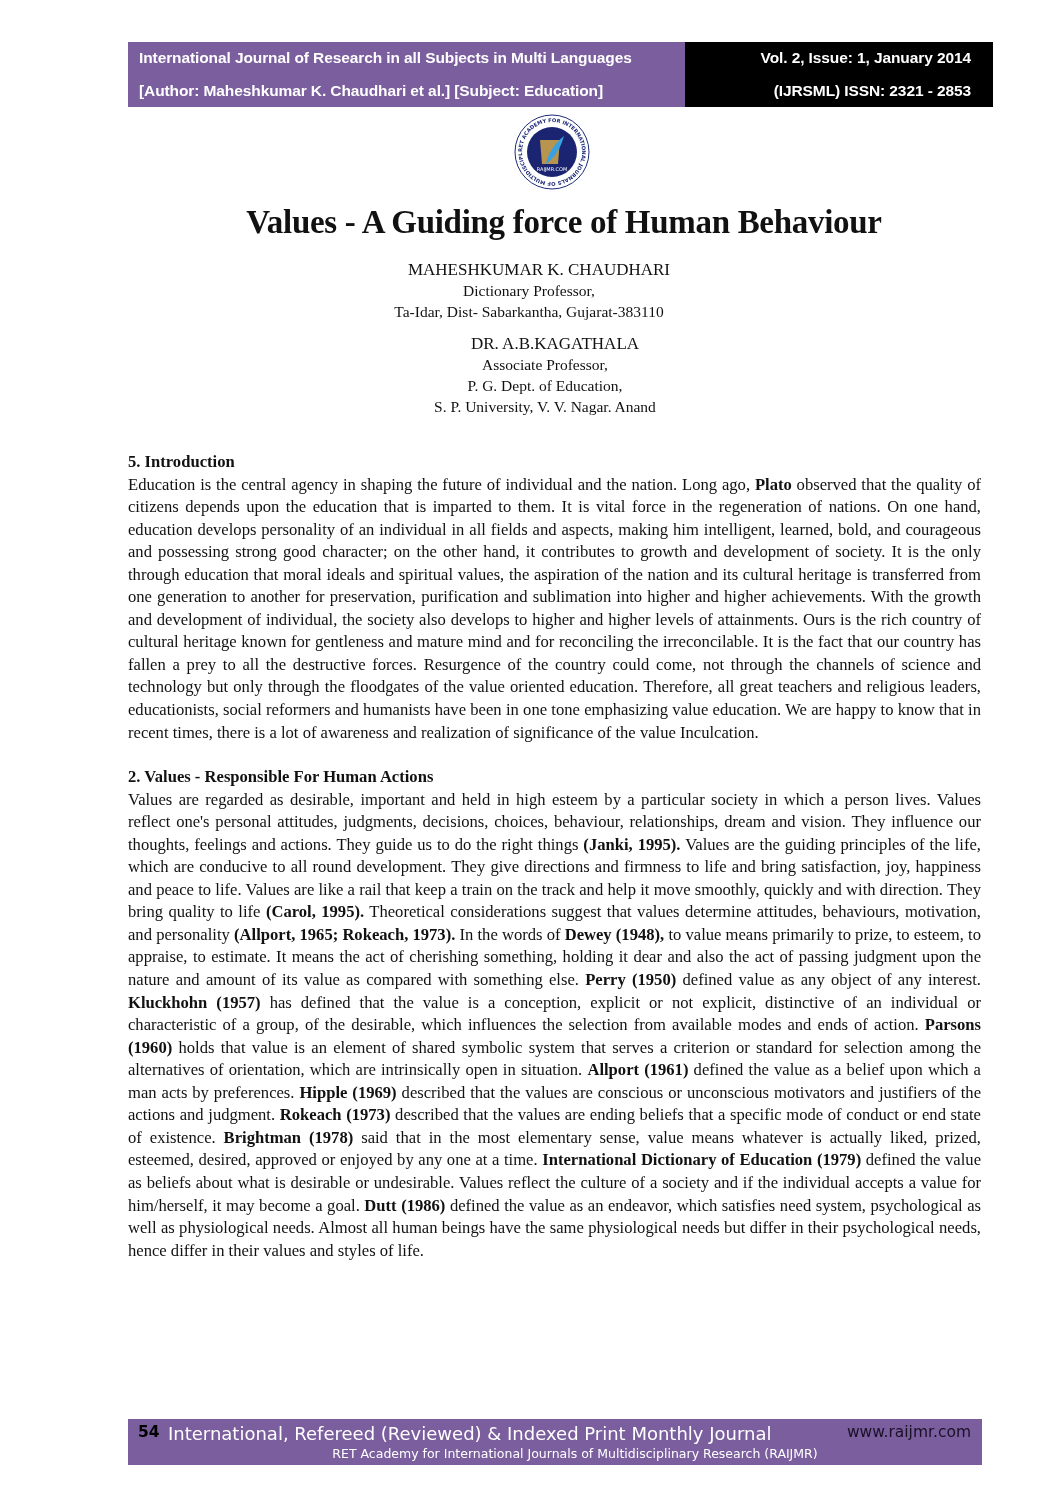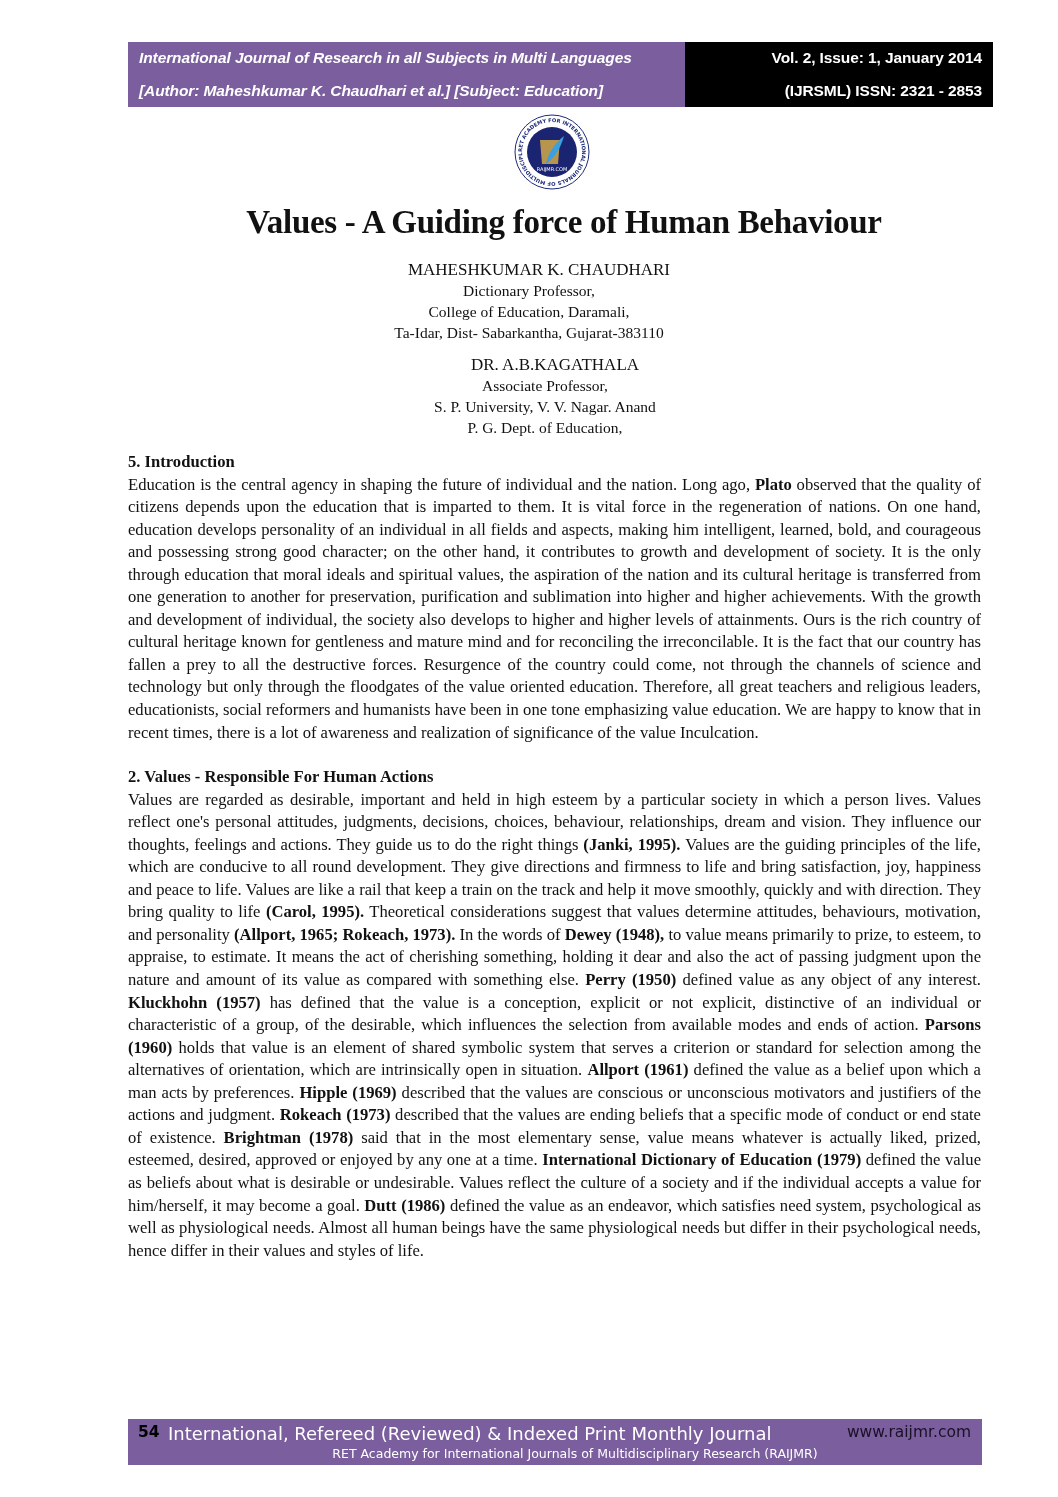--- a/index.html
+++ b/index.html
@@ -1,20 +1,20 @@
 <!DOCTYPE html>
 <html><head>
 <meta charset="utf-8">
 <style>
   html, body { margin: 0; padding: 0; background: #ffffff; }
   body { width: 1058px; height: 1497px; position: relative; overflow: hidden; font-family: "Liberation Serif", serif; color: #111; }
 
   .hdr { position: absolute; left: 128px; top: 42px; width: 865px; height: 65px; display: flex; }
-  .hdr-left { background: #7b5e9e; width: 557px; color: #fff; font-family: "Liberation Sans", sans-serif; font-weight: bold; font-size: 15.5px; padding-left: 11px; box-sizing: border-box; display: flex; flex-direction: column; justify-content: space-around; font-style: italic; }
-  .hdr-right { background: #000; flex: 1; color: #fff; font-family: "Liberation Sans", sans-serif; font-weight: bold; font-size: 15.5px; padding-right: 11px; box-sizing: border-box; display: flex; flex-direction: column; justify-content: space-around; align-items: flex-end; }
+  .hdr-left { background: #7b5e9e; width: 557px; color: #fff; font-family: "Liberation Sans", sans-serif; font-weight: bold; font-size: 15.5px; padding-left: 11px; box-sizing: border-box; display: flex; flex-direction: column; justify-content: space-around; }
+  .hdr-right { background: #000; flex: 1; color: #fff; font-family: "Liberation Sans", sans-serif; font-weight: bold; font-size: 15.5px; padding-right: 22px; box-sizing: border-box; display: flex; flex-direction: column; justify-content: space-around; align-items: flex-end; }
   .hdr span { display: block; letter-spacing: -0.1px; }
 
   .logo { position: absolute; left: 514px; top: 114px; width: 76px; height: 76px; }
 
   .title { position: absolute; left: 0; width: 1058px; top: 204px; text-align: center; font-family: "Liberation Serif", serif; font-weight: bold; font-size: 33px; letter-spacing: -0.3px; padding-left: 35px; }
 
   .authors { position: absolute; left: 0; width: 1058px; top: 259px; text-align: center; font-size: 15.5px; line-height: 21px; }
   .authors .name { font-size: 17px; padding-left: 20px; }
   .authors .block2 { margin-top: 11px; margin-left: 32px; }
 
@@ -59,28 +59,27 @@
     <text x="38" y="57" text-anchor="middle" font-family="DejaVu Sans, sans-serif" font-size="5" fill="#ffffff">RAIJMR.COM</text>
   </svg>
 </div>
 
 <div class="title">Values - A Guiding force of Human Behaviour</div>
 
 <div class="authors">
   <div>
     <div class="name">MAHESHKUMAR K. CHAUDHARI</div>
     <div>Dictionary Professor,</div>
-    <div>College of Education, Daramali,</div>
     <div>Ta-Idar, Dist- Sabarkantha, Gujarat-383110</div>
   </div>
   <div class="block2">
     <div class="name">DR. A.B.KAGATHALA</div>
     <div>Associate Professor,</div>
+    <div>P. G. Dept. of Education,</div>
     <div>S. P. University, V. V. Nagar. Anand</div>
-    <div>P. G. Dept. of Education,</div>
   </div>
 </div>
 
 <div class="body">
   <section>
     <h2>5. Introduction</h2>
     <p><span>Education is the central agency in shaping the future of individual and the nation. Long ago, </span><b>Plato</b><span> observed that the quality of citizens depends upon the education that is imparted to them. It is vital force in the regeneration of nations. On one hand, education develops personality of an individual in all fields and aspects, making him intelligent, learned, bold, and courageous and possessing strong good character; on the other hand, it contributes to growth and development of society. It is the only through education that moral ideals and spiritual values, the aspiration of the nation and its cultural heritage is transferred from one generation to another for preservation, purification and sublimation into higher and higher achievements. With the growth and development of individual, the society also develops to higher and higher levels of attainments. Ours is the rich country of cultural heritage known for gentleness and mature mind and for reconciling the irreconcilable. It is the fact that our country has fallen a prey to all the destructive forces. Resurgence of the country could come, not through the channels of science and technology but only through the floodgates of the value oriented education. Therefore, all great teachers and religious leaders, educationists, social reformers and humanists have been in one tone emphasizing value education. We are happy to know that in recent times, there is a lot of awareness and realization of significance of the value Inculcation.</span></p>
   </section>
   <section class="sec2">
     <h2>2. Values - Responsible For Human Actions</h2>

